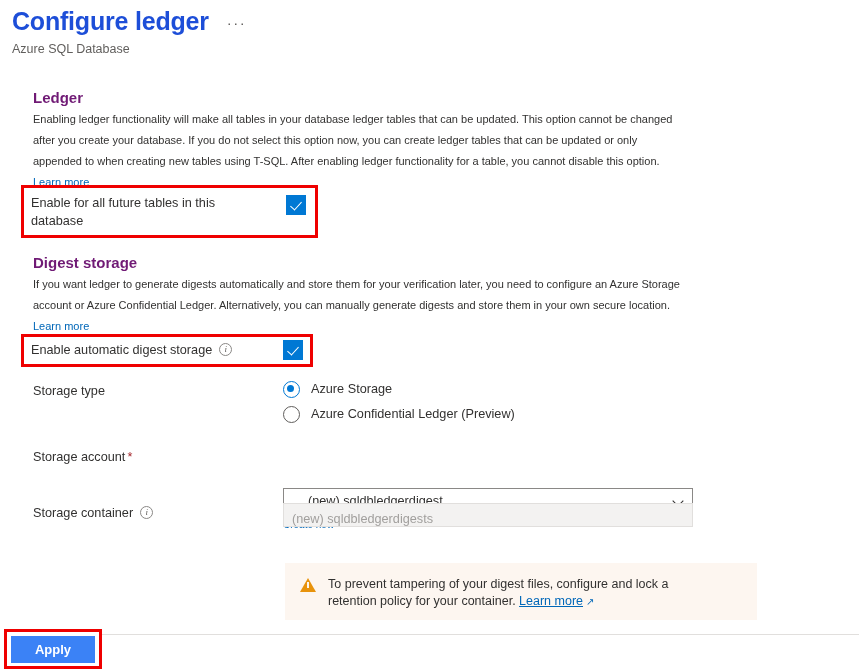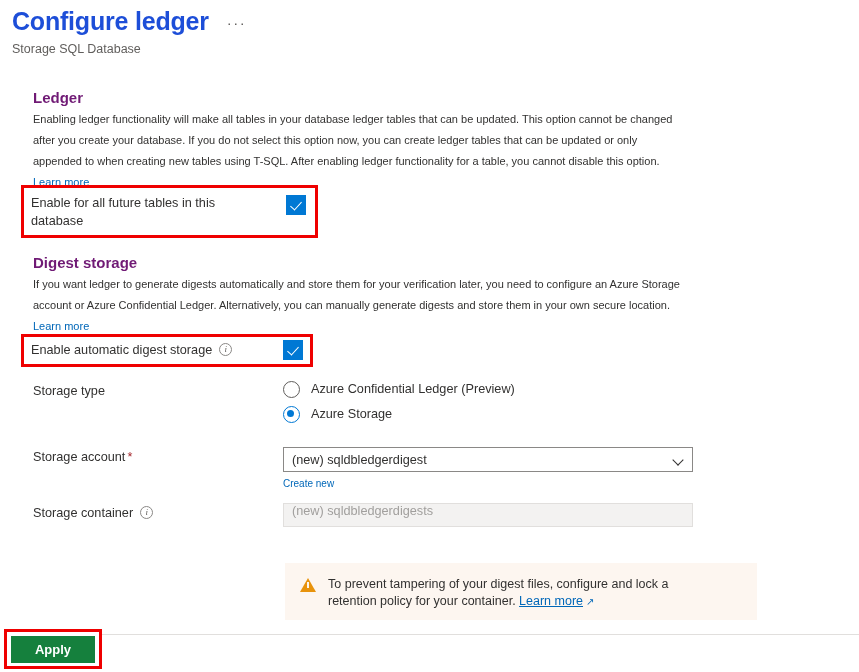--- a/index.html
+++ b/index.html
@@ -204,24 +204,25 @@
   
   #row-storage-account { left: 33px; top: 447px; }
   .dropdown {
     width: 410px;
     height: 25px;
     border: 1px solid #8a8886;
     background: #ffffff;
     display: flex;
     align-items: center;
     justify-content: space-between;
-    padding: 0 7px 0 8px;
+    padding: 0 7px 0 24px;
     font-size: 12.7px;
     color: #323130;
     cursor: pointer;
+    margin-top: 41px;
   }
   .chev {
     width: 10px;
     height: 10px;
     position: relative;
     flex: 0 0 auto;
     margin-right: 2px;
   }
   .chev::after {
     content: "";
@@ -241,21 +242,21 @@
   }
 
   
   #row-storage-container { left: 33px; top: 503px; }
   .readonly-field {
     width: 410px;
     height: 24px;
     border: 1px solid #e1dfdd;
     background: #f3f2f1;
     display: flex;
-    align-items: flex-start;
+    align-items: flex-end;
     padding: 0 8px;
     font-size: 12.7px;
     color: #a19f9d;
   }
 
   
   .banner {
     position: absolute;
     left: 285px;
     top: 563px;
@@ -313,39 +314,39 @@
     width: 757px;
     height: 1px;
     background: #e1dfdd;
   }
   .apply-btn {
     position: absolute;
     left: 11px;
     top: 636px;
     width: 84px;
     height: 27px;
-    background: #15803d;
+    background: #3b82f6;
     color: #ffffff;
     border: none;
     font-family: "Liberation Sans", sans-serif;
     font-size: 13px;
     font-weight: 600;
     cursor: pointer;
     padding: 0;
   }
 </style>
 </head>
 <body>
 
 <div class="header">
   <div class="title-row">
     <h1 class="page-title">Configure ledger</h1>
     <span class="ellipsis-btn">···</span>
   </div>
-  <div class="subtitle">Storage SQL Database</div>
+  <div class="subtitle">Azure SQL Database</div>
 </div>
 
 <div class="content">
 
   <div class="section-head">Ledger</div>
   <p class="section-desc"><span>Enabling ledger functionality will make all tables in your database ledger tables that can be updated. This option cannot be changed after you create your database. If you do not select this option now, you can create ledger tables that can be updated or only appended to when creating new tables using T-SQL. After enabling ledger functionality for a table, you cannot disable this option. </span><a class="link">Learn more</a></p>
 </div>
 
 <div class="redbox" id="redbox-ledger-toggle"></div>
 <div class="checkbox-row" id="row-future-tables">
@@ -361,26 +362,26 @@
 <div class="redbox" id="redbox-digest-toggle"></div>
 <div class="checkbox-row" id="row-digest-auto">
   <span class="cb-label single"><span>Enable automatic digest storage</span><span class="info-icon">i</span></span>
   <span class="azcheck"></span>
 </div>
 
 <div class="form-row" id="row-storage-type">
   <span class="form-label">Storage type</span>
   <div class="radio-group">
     <label class="radio-item">
+      <span class="radio checked"></span>
+      <span class="radio-text">Azure Storage</span>
+    </label>
+    <label class="radio-item">
       <span class="radio"></span>
       <span class="radio-text">Azure Confidential Ledger (Preview)</span>
-    </label>
-    <label class="radio-item">
-      <span class="radio checked"></span>
-      <span class="radio-text">Azure Storage</span>
     </label>
   </div>
 </div>
 
 <div class="form-row" id="row-storage-account">
   <span class="form-label"><span>Storage account</span><span class="req-star">*</span></span>
   <div>
     <div class="dropdown">
       <span>(new) sqldbledgerdigest</span>
       <span class="chev"></span>

